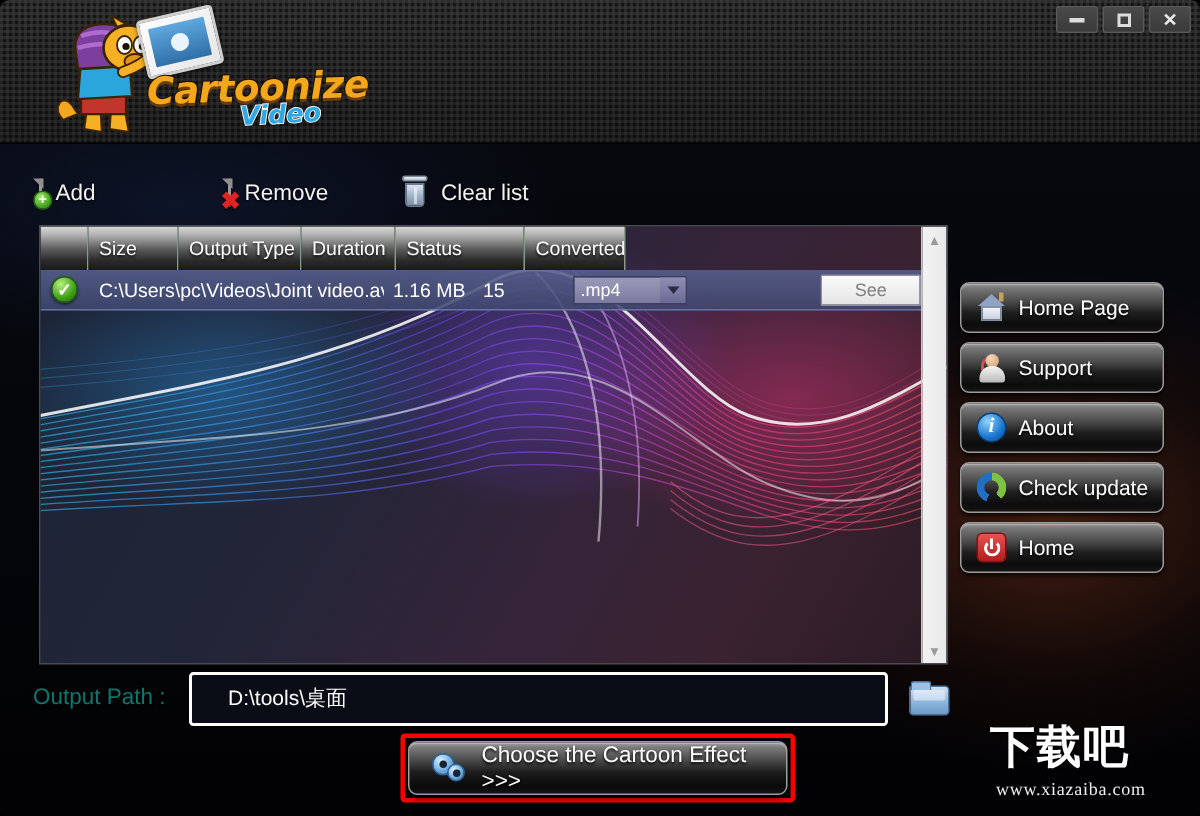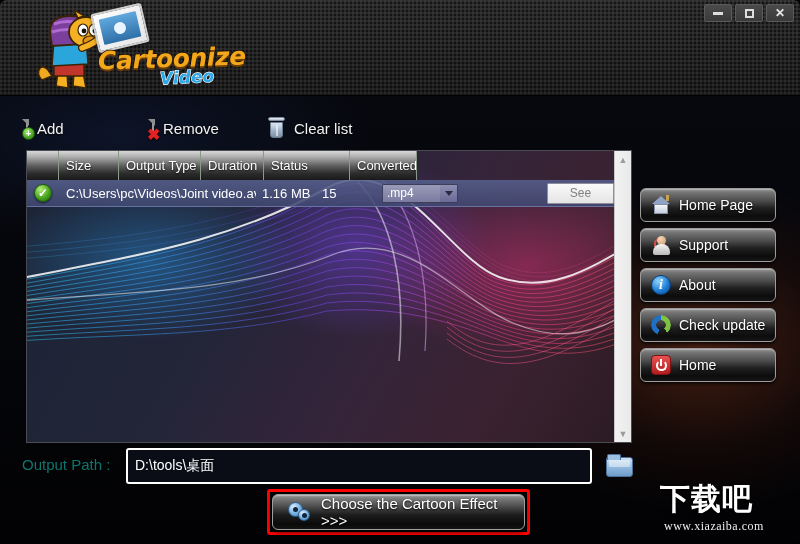--- a/index.html
+++ b/index.html
@@ -296,21 +296,21 @@
   
   #outpath-row { position:absolute; left:0; top:448px; width:800px; height:40px; }
   #outpath-label {
     position:absolute; left:22px; top:8px;
     color:#0f766e; font-size:15px; text-shadow:0 1px 2px #000;
   }
   #outpath-input {
     position:absolute; left:126px; top:0px; width:466px; height:36px;
     background:#0a0c16; border:2px solid #ffffff; border-radius:3px;
     color:#ffffff; font-size:14px;
-    display:flex; align-items:center; padding-left:7px;
+    display:flex; align-items:center; padding-left:24px;
   }
   #browse-btn { position:absolute; left:606px; top:6px; width:28px; height:24px; }
   .folder {
     position:absolute; left:0; top:3px; width:27px; height:20px;
     background:linear-gradient(180deg,#cfe3f6 0%,#8fb6dc 55%,#6e9ac7 100%);
     border:1px solid #4d7099; border-radius:2px 3px 3px 3px;
   }
   .folder:before{
     content:""; position:absolute; left:0; top:-4px; width:12px; height:5px;
     background:#9cc0e4; border:1px solid #4d7099; border-bottom:none; border-radius:2px 2px 0 0;

